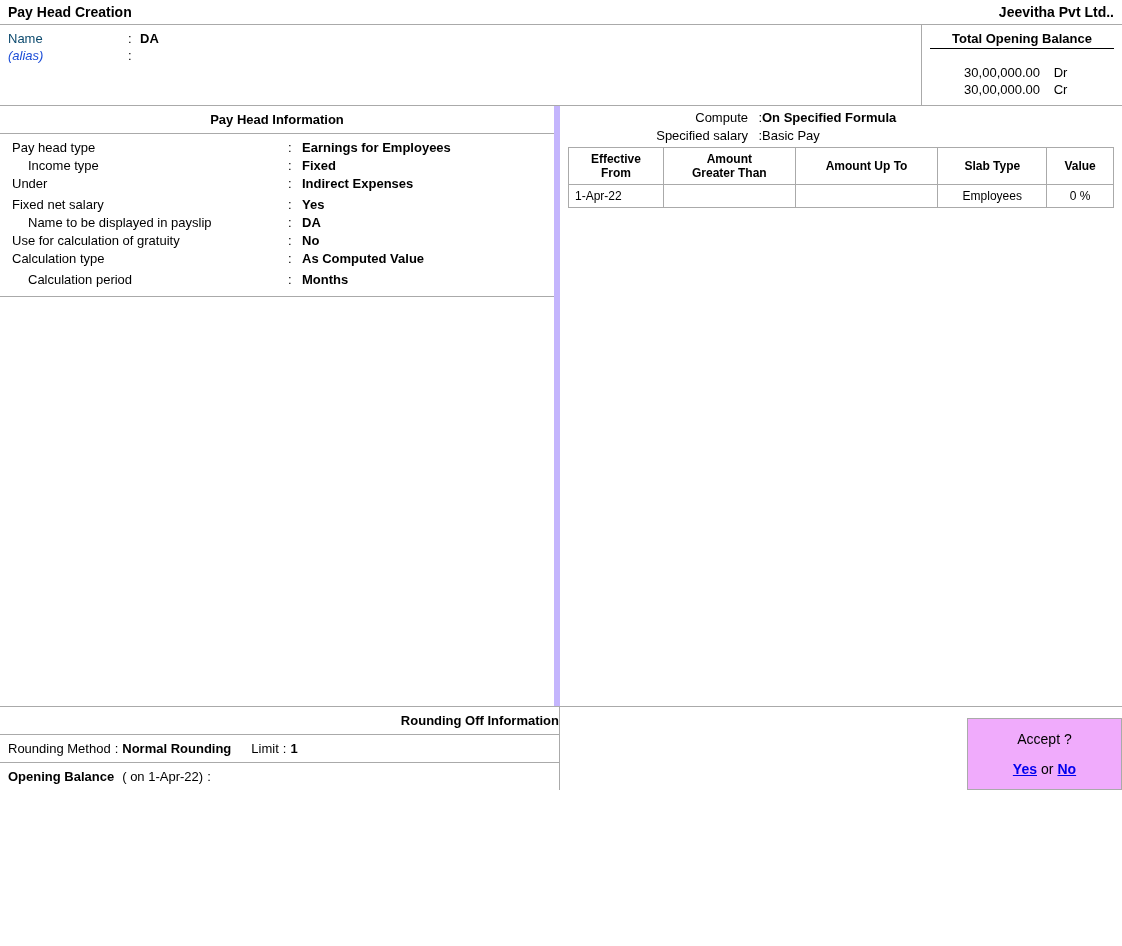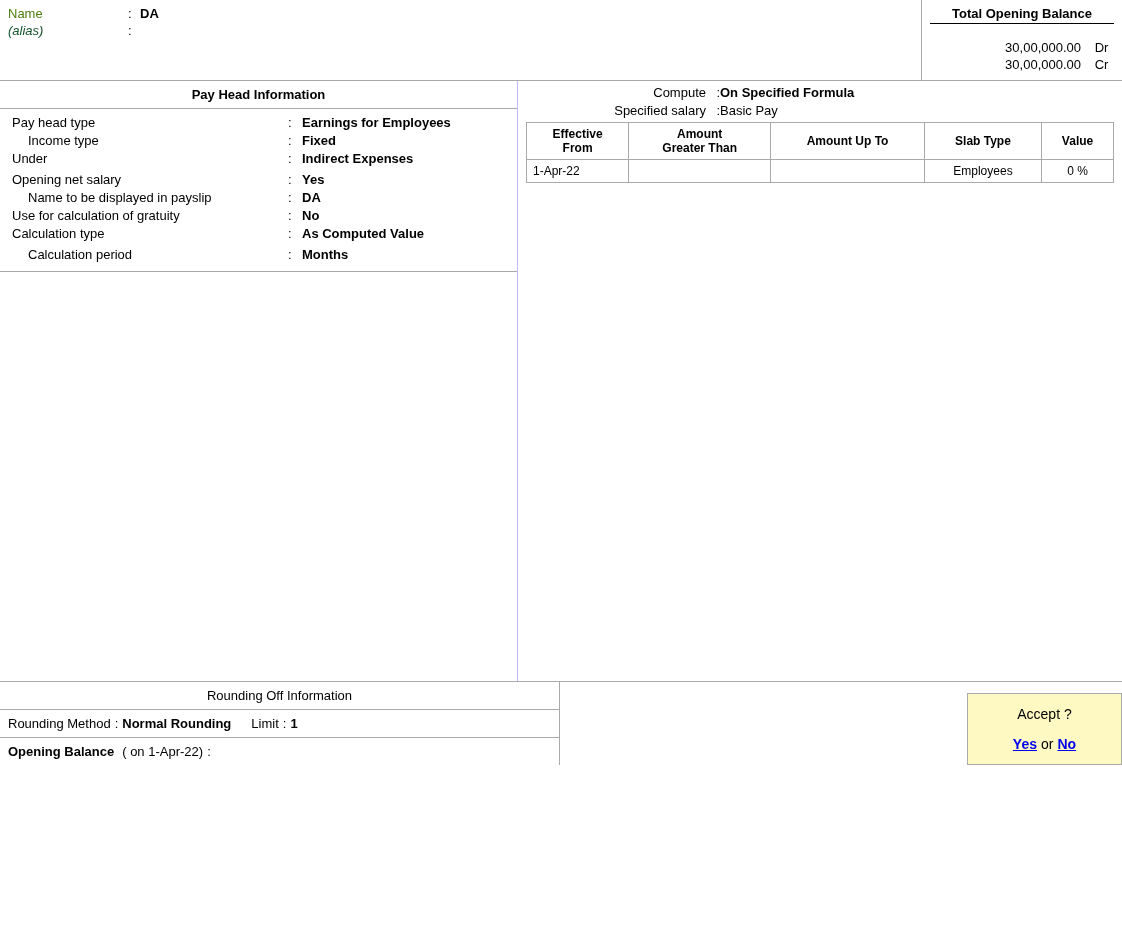--- a/index.html
+++ b/index.html
@@ -44,44 +44,43 @@
       width: 200px;
       padding: 6px 8px;
       text-align: center;
     }
     .field-row {
       display: flex;
       margin-bottom: 2px;
     }
     .field-label {
       width: 120px;
-      color: #4d7c0f;
+      color: #0c4a6e;
     }
     .field-colon {
       width: 12px;
     }
     .field-value {
       font-weight: bold;
       color: #000;
     }
     .field-value-italic {
       font-style: italic;
-      color: #14532d;
+      color: #1d4ed8;
     }
     .total-opening-balance-title {
       font-weight: bold;
       font-size: 13px;
       text-align: center;
       border-bottom: 1px solid #000;
       padding-bottom: 2px;
       margin-bottom: 16px;
     }
     .balance-row {
       display: flex;
-      justify-content: flex-end;
       gap: 8px;
       margin-bottom: 2px;
     }
     .balance-amount {
       text-align: right;
       min-width: 110px;
     }
     .balance-type {
       width: 25px;
     }
@@ -163,22 +162,22 @@
     .slab-table td {
       border: 1px solid #aaa;
       padding: 4px 6px;
       text-align: center;
       font-size: 12px;
     }
     .slab-table td.left-align {
       text-align: left;
     }
     .rounding-title {
-      text-align: center;
-      font-weight: normal;
+      text-align: right;
+      font-weight: bold;
       padding: 6px 0;
       border-bottom: 1px solid #aaa;
     }
     .rounding-info {
       display: flex;
       padding: 6px 8px;
       gap: 20px;
     }
     .rounding-left {
       display: flex;
@@ -191,21 +190,21 @@
       gap: 4px;
     }
 
     
     .accept-dialog {
       position: absolute;
       right: 0;
       bottom: 0;
       width: 155px;
       border: 1px solid #aaa;
-      background: #fef9c3;
+      background: #f0abfc;
       padding: 12px 8px;
       text-align: center;
     }
     .accept-question {
       font-size: 14px;
       margin-bottom: 14px;
     }
     .accept-buttons {
       display: flex;
       justify-content: center;
@@ -233,22 +232,22 @@
       position: relative;
       min-height: 946px;
     }
 
     .middle-content {
       display: flex;
       min-height: 600px;
     }
 
     .left-middle {
-      width: 518px;
-      border-right: 1px solid #c4b5fd;
+      width: 560px;
+      border-right: 6px solid #c4b5fd;
     }
 
     .right-middle {
       flex: 1;
     }
 
     .bottom-bar {
       border-top: 1px solid #aaa;
       display: flex;
       align-items: stretch;
@@ -262,20 +261,24 @@
     .bottom-right-section {
       flex: 1;
       position: relative;
     }
   </style>
 </head>
 <body>
 
 <div class="page-wrapper">
 
+  <div class="header">
+    <span class="header-title">Pay Head  Creation</span>
+    <span class="header-company">Jeevitha Pvt Ltd..</span>
+  </div>
 
   <div class="top-info">
     <div class="top-left">
       <div class="field-row">
         <span class="field-label">Name</span>
         <span class="field-colon">:</span>
         <span class="field-value">DA</span>
       </div>
       <div class="field-row">
         <span class="field-label field-value-italic">(alias)</span>
@@ -314,21 +317,21 @@
       <span class="info-label">Under</span>
       <span class="info-colon">:</span>
       <span class="info-value">Indirect Expenses</span>
     </div>
           <div class="info-row">
       <span class="info-label"></span>
       <span class="info-colon"></span>
       <span class="info-value-normal"></span>
     </div>
           <div class="info-row">
-      <span class="info-label">Opening net salary</span>
+      <span class="info-label">Fixed net salary</span>
       <span class="info-colon">:</span>
       <span class="info-value">Yes</span>
     </div>
           <div class="info-row">
       <span class="info-label-indent">Name to be displayed in payslip</span>
       <span class="info-colon">:</span>
       <span class="info-value">DA</span>
     </div>
           <div class="info-row">
       <span class="info-label">Use for calculation of gratuity</span>

